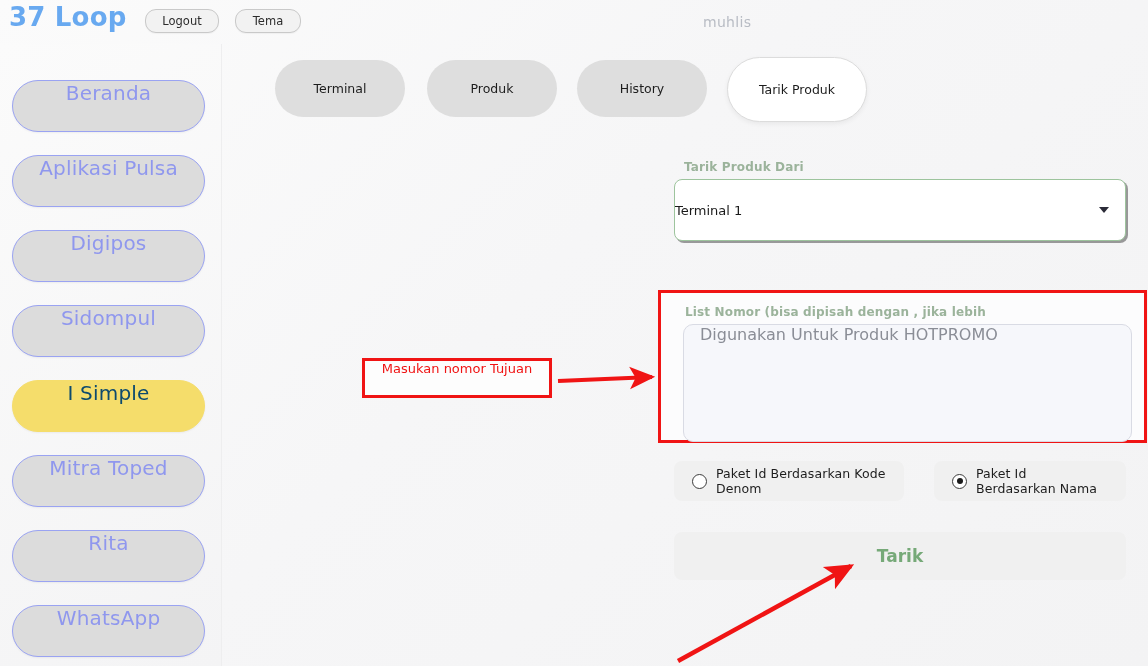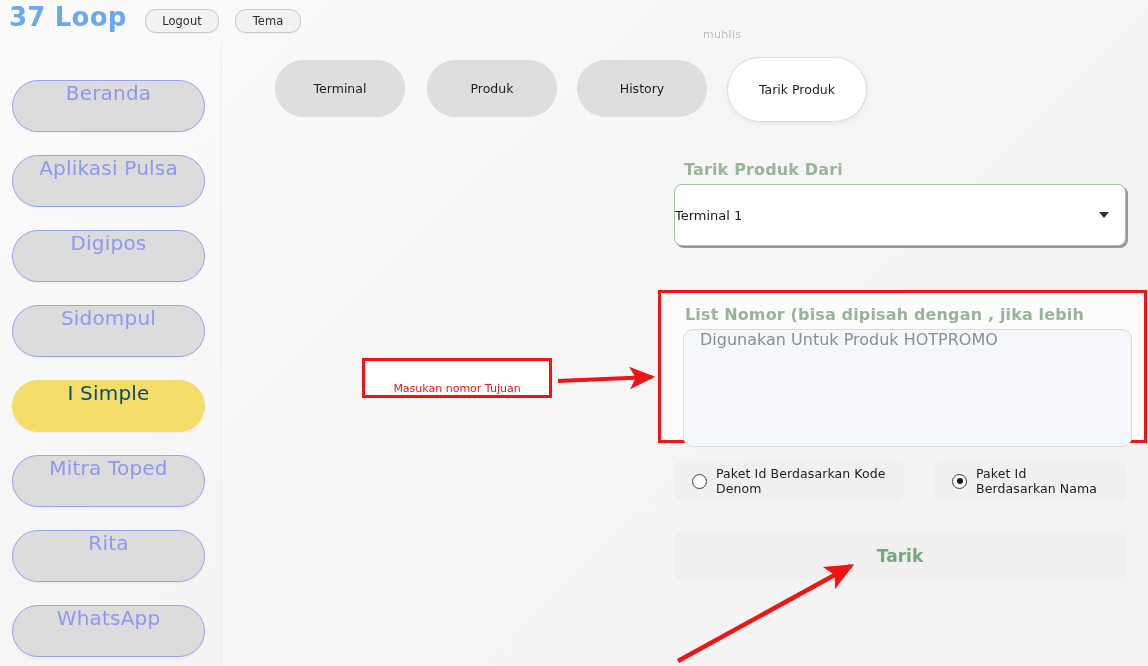--- a/index.html
+++ b/index.html
@@ -53,22 +53,22 @@
     display: flex;
     align-items: center;
     justify-content: center;
     box-shadow: 0 1px 1px rgba(0,0,0,0.04);
     cursor: pointer;
   }
   #btn-logout { left: 145px; width: 72px; }
   #btn-tema   { left: 235px; width: 64px; }
   .username {
     position: absolute;
-    left: 703px; top: 28px;
-    font-size: 11px;
+    left: 703px; top: 14px;
+    font-size: 14px;
     color: #b8bcc4;
     letter-spacing: 0.3px;
   }
 
   
   .sidebar {
     position: absolute;
     left: 0; top: 44px;
     width: 222px;
     height: 622px;
@@ -130,21 +130,21 @@
     box-shadow: 0 2px 5px rgba(0,0,0,0.06);
   }
 
   
   .form-col {
     position: absolute;
     left: 452px; top: 116px;
     width: 458px;
   }
   .fld-label {
-    font-size: 16px;
+    font-size: 12px;
     font-weight: bold;
     color: #9bb39b;
     letter-spacing: 0.15px;
     margin: 0 0 5px 10px;
   }
   .select-wrap {
     position: relative;
     width: 452px;
     height: 62px;
     box-sizing: border-box;
@@ -251,24 +251,24 @@
 
   
   .callout {
     position: absolute;
     left: 130px; top: 312px;
     width: 190px; height: 40px;
     box-sizing: border-box;
     border: 3px solid #f01414;
     background: #fdfdfd;
     display: flex;
-    align-items: flex-end;
+    align-items: flex-start;
     justify-content: center;
     color: #f01414;
-    font-size: 11px;
+    font-size: 13px;
   }
 
   
   .arrows {
     position: absolute;
     left: 0; top: 0;
     width: 1148px; height: 666px;
     pointer-events: none;
   }
 </style>

